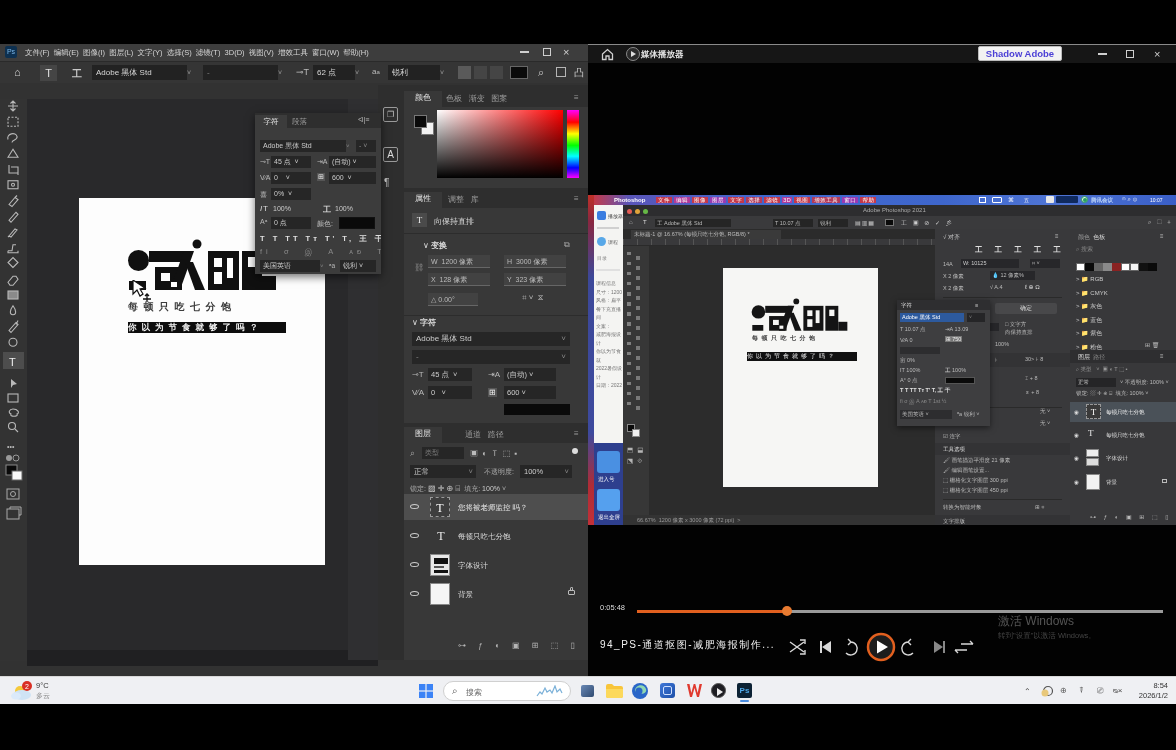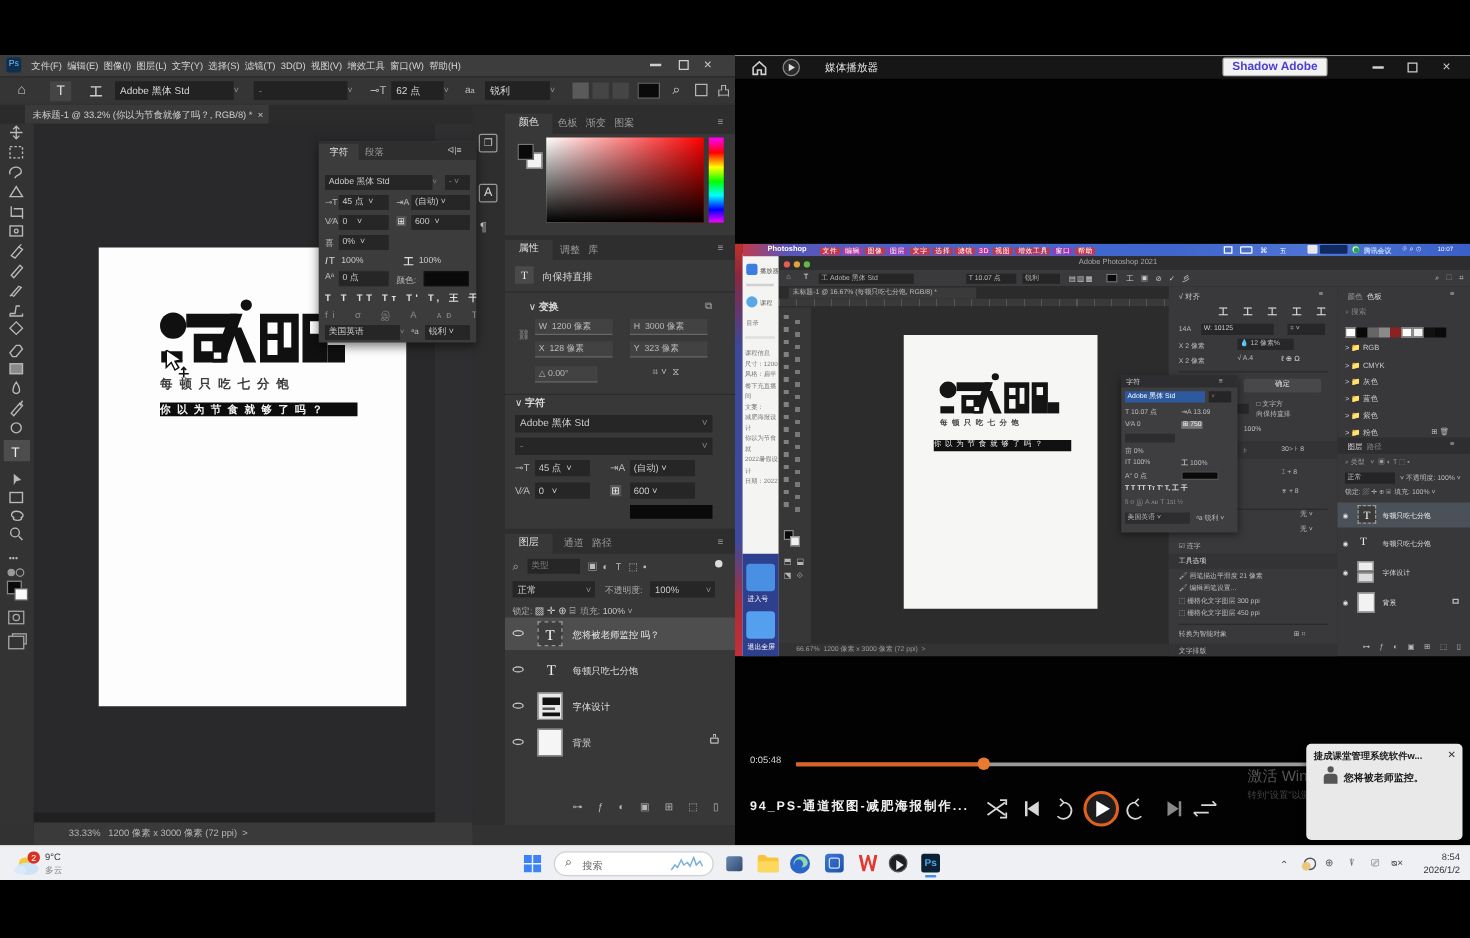--- a/index.html
+++ b/index.html
@@ -35,23 +35,20 @@
     <div class="abs" style="left:440px;top:3px;width:12px;height:15px;color:#999;font-size:7px;line-height:15px">˅</div>
     <div class="abs" style="left:458px;top:4px;width:13px;height:13px;background:#5a5a5a"></div>
     <div class="abs" style="left:474px;top:4px;width:13px;height:13px;background:#454545"></div>
     <div class="abs" style="left:490px;top:4px;width:13px;height:13px;background:#454545"></div>
     <div class="abs" style="left:510px;top:4px;width:18px;height:13px;background:#0a0a0a;border:1px solid #666"></div>
     <div class="abs" style="left:538px;top:4px;color:#c9c9c9;font-size:11px">⌕</div>
     <div class="abs" style="left:556px;top:5px;width:10px;height:10px;border:1.2px solid #b5b5b5"></div>
     <div class="abs" style="left:574px;top:4px;color:#c9c9c9;font-size:10px">凸</div>
   </div>
 
-  <div class="abs" style="left:0;top:40px;width:588px;height:15px;background:#2b2b2b">
-    <div class="abs" style="left:20px;top:0;width:195px;height:15px;background:#3a3a3a;color:#cfcfcf;font-size:7.5px;line-height:15px;padding-left:6px;white-space:nowrap">未标题-1 @ 33.2% (你以为节食就修了吗？, RGB/8) *&nbsp;&nbsp;×</div>
-  </div>
 
   <div class="abs" id="toolbar" style="left:0;top:55px;width:27px;height:562px;background:#333333">
         <svg width="27" height="562" style="position:absolute;left:0;top:0">
           <g stroke="#b9b9b9" stroke-width="1.1" fill="none">
             <path d="M13 2.0v10M8 7.0h10M10.5 4.5l2.5-2.5 2.5 2.5M10.5 9.5l2.5 2.5 2.5-2.5"></path>
             <rect x="8" y="18.25" width="10" height="9" stroke-dasharray="2 1.5"></rect>
             <path d="M8 40.5c-2-6 8-8 9-3 1 4-5 3-5 6"></path>
             <path d="M8 58.25l5-8 5 8z"></path>
             <path d="M9 66.0v8h9M11 68.0h7v8"></path>
             <rect x="8" y="81.75" width="10" height="8"></rect>
@@ -118,21 +115,20 @@
       </g>
     </svg>
     <svg class="abs" style="left:52px;top:82px" width="22" height="22" viewBox="0 0 22 22">
       <polygon points="2,0 2,14 6,10 9,16 12,14 9,9 14,8" fill="#fff" stroke="#111" stroke-width="1.2"></polygon>
       <path d="M16 15v8M12 19h8M14 16l2-2 2 2M14 22l2 2 2-2" stroke="#111" stroke-width="1.3" fill="none"></path>
     </svg>
     <div class="abs" style="left:49px;top:102px;width:170px;font-size:10px;letter-spacing:5.5px;color:#3c3c3c;font-weight:bold;white-space:nowrap">每顿只吃七分饱</div>
     <div class="abs" style="left:49px;top:124px;width:158px;height:11px;background:#0d0d0d;color:#f5f5f5;font-size:8.5px;line-height:11px;letter-spacing:5px;white-space:nowrap;font-weight:bold">你以为节食就够了吗？</div>
   </div>
 
-  <div class="abs" style="left:27px;top:614px;width:351px;height:18px;background:#3a3a3a;color:#b5b5b5;font-size:7.5px;line-height:18px;padding-left:28px;white-space:nowrap">33.33%&nbsp;&nbsp;&nbsp;1200 像素 x 3000 像素 (72 ppi)&nbsp;&nbsp;&gt;</div>
 
   <div class="abs" style="left:378px;top:41px;width:26px;height:575px;background:#2e2e2e">
     <div class="abs" style="left:5px;top:22px;width:15px;height:15px;border:1px solid #9a9a9a;border-radius:2px;color:#c9c9c9;font-size:8px;text-align:center;line-height:14px">❐</div>
     <div class="abs" style="left:5px;top:62px;width:15px;height:15px;border:1px solid #9a9a9a;border-radius:2px;color:#dedede;font-size:10px;text-align:center;line-height:14px">A</div>
     <div class="abs" style="left:6px;top:92px;color:#c9c9c9;font-size:10px">¶</div>
   </div>
 
   <div class="abs" id="rpanel" style="left:404px;top:41px;width:184px;height:575px;background:#383838;color:#ccc">
     <div class="abs" style="left:0;top:0;width:184px;height:22px;background:#2e2e2e">
       <div class="abs" style="left:0;top:6px;width:38px;height:16px;background:#383838;color:#e2e2e2;font-size:8px;text-align:center;line-height:14px">颜色</div>
@@ -170,21 +166,21 @@
     <div class="abs" style="left:100px;top:283px;width:52px;height:13px;background:#262626;font-size:7.5px;color:#ccc;line-height:13px;padding-left:3px">(自动)&nbsp;˅</div>
     <div class="abs" style="left:8px;top:303px;font-size:8px;color:#bbb">V∕A</div>
     <div class="abs" style="left:24px;top:301px;width:44px;height:13px;background:#262626;font-size:7.5px;color:#ccc;line-height:13px;padding-left:3px">0&nbsp;&nbsp;&nbsp;˅</div>
     <div class="abs" style="left:84px;top:303px;font-size:8px;color:#eee;background:#555;padding:0 1px">⊞</div>
     <div class="abs" style="left:100px;top:301px;width:52px;height:13px;background:#262626;font-size:7.5px;color:#ccc;line-height:13px;padding-left:3px">600&nbsp;˅</div>
     <div class="abs" style="left:100px;top:319px;width:66px;height:11px;background:#0a0a0a"></div>
 
     <div class="abs" style="left:0;top:338px;width:184px;height:237px;background:#383838">
       <div class="abs" style="left:0;top:0;width:184px;height:20px;background:#2e2e2e">
         <div class="abs" style="left:0;top:4px;width:38px;height:16px;background:#383838;color:#e2e2e2;font-size:8px;text-align:center;line-height:14px">图层</div>
-        <div class="abs" style="left:47px;top:6px;color:#9a9a9a;font-size:8px">通道&nbsp;&nbsp;&nbsp;路径</div>
+        <div class="abs" style="left:61px;top:6px;color:#9a9a9a;font-size:8px">通道&nbsp;&nbsp;&nbsp;路径</div>
         <div class="abs" style="left:170px;top:6px;color:#9a9a9a;font-size:8px">≡</div>
       </div>
       <div class="abs" style="left:6px;top:25px;color:#aaa;font-size:9px">⌕</div>
       <div class="abs" style="left:18px;top:24px;width:42px;height:12px;background:#262626;color:#777;font-size:7px;line-height:12px;padding-left:3px">类型</div>
       <div class="abs" style="left:66px;top:25px;color:#bbb;font-size:8px;letter-spacing:4px">▣◐Ｔ⬚▪</div>
       <div class="abs" style="left:168px;top:25px;width:6px;height:6px;background:#ddd;border-radius:50%"></div>
       <div class="abs" style="left:6px;top:42px;width:66px;height:13px;background:#262626;color:#ccc;font-size:7.5px;line-height:13px;padding-left:4px">正常<span style="float:right;margin-right:3px;color:#888">˅</span></div>
       <div class="abs" style="left:80px;top:44px;color:#aaa;font-size:7px">不透明度:</div>
       <div class="abs" style="left:116px;top:42px;width:52px;height:13px;background:#262626;color:#ccc;font-size:7.5px;line-height:13px;padding-left:4px">100%<span style="float:right;margin-right:3px;color:#888">˅</span></div>
       <div class="abs" style="left:6px;top:61px;color:#aaa;font-size:7px">锁定: <span style="font-size:8px;color:#ccc">▨ ✛ ⊕ ⌸</span>&nbsp; 填充: <span style="color:#ccc">100%</span> ˅</div>
@@ -258,21 +254,21 @@
 
 <div class="abs" id="vp" style="left:588px;top:44px;width:588px;height:632px;background:#020202;overflow:hidden">
   <div class="abs" style="left:0;top:0;width:588px;height:1px;background:#8a8a8a"></div>
 
   <div class="abs" style="left:0;top:1px;width:588px;height:18px;background:#161616">
     <svg class="abs" style="left:13px;top:3px" width="13" height="13" viewBox="0 0 13 13">
           <path d="M1.5 6L6.5 1.5L11.5 6V11.5H8V8H5V11.5H1.5Z" fill="none" stroke="#cfcfcf" stroke-width="1.3"></path>
         </svg>
     <div class="abs" style="left:38px;top:2px;width:14px;height:14px;border-radius:50%;background:#2a2a2a;border:1px solid #888"></div>
     <div class="abs" style="left:43px;top:6px;width:0;height:0;border-left:5px solid #ddd;border-top:3px solid transparent;border-bottom:3px solid transparent"></div>
-    <div class="abs" style="left:72px;top:4px;color:#e0e0e0;font-size:8.5px;font-weight:normal">媒体播放器</div>
+    <div class="abs" style="left:53px;top:4px;color:#e0e0e0;font-size:8.5px;font-weight:bold">媒体播放器</div>
     <div class="abs" style="left:390px;top:1px;width:84px;height:15px;background:#f2f2f2;border-radius:2px;border:1px solid #bbb;color:#4b3fd6;font-size:9.5px;font-weight:bold;text-align:center;line-height:14px">Shadow Adobe</div>
     <div class="abs" style="left:510px;top:8px;width:9px;height:1.5px;background:#cfcfcf"></div>
     <div class="abs" style="left:538px;top:5px;width:8px;height:8px;border:1.2px solid #cfcfcf"></div>
     <div class="abs" style="left:566px;top:3px;color:#cfcfcf;font-size:11px">×</div>
   </div>
 
   <div class="abs" id="mac" style="left:0;top:151px;width:588px;height:330px;background:#2d2d2d;overflow:hidden">
 
     <div class="abs" style="left:0;top:0;width:6px;height:330px;background:linear-gradient(to bottom,#c03028 0%,#8a2740 8%,#3c4899 25%,#3d4a9e 72%,#b02c35 88%,#c23038 100%)"></div>
     <div class="abs" style="left:6px;top:8px;width:29px;height:322px;background:#f4f4f2">
@@ -478,50 +474,41 @@
       <div class="abs" style="left:3px;top:98px;font-size:5.5px;color:#888;white-space:nowrap">fi σ இ A ᴀᴆ T 1st ½</div>
       <div class="abs" style="left:3px;top:110px;width:52px;height:9px;background:#2d2d2f;font-size:5.5px;line-height:9px;padding-left:2px">美国英语&nbsp;˅</div>
       <div class="abs" style="left:60px;top:111px;font-size:5.5px">ᵃa 锐利 ˅</div>
     </div>
   </div>
 
   <div class="abs" style="left:12px;top:559px;color:#ddd;font-size:7.5px">0:05:48</div>
   <div class="abs" style="left:49px;top:566px;width:526px;height:2.5px;background:#9a9a9a"></div>
   <div class="abs" style="left:49px;top:566px;width:150px;height:2.5px;background:#e2601f"></div>
   <div class="abs" style="left:194px;top:562px;width:10px;height:10px;border-radius:50%;background:#e87b31"></div>
-  <div class="abs" style="left:12px;top:594px;color:#f0f0f0;font-size:10px;font-weight:bold;letter-spacing:1.5px">94_PS-通道抠图-减肥海报制作...</div>
+  <div class="abs" style="left:12px;top:594px;color:#f0f0f0;font-size:10px;font-weight:normal;letter-spacing:1.5px">94_PS-通道抠图-减肥海报制作...</div>
   <svg class="abs" style="left:200px;top:588px" width="400" height="30" viewBox="0 0 400 30">
     <g stroke="#d8d8d8" stroke-width="1.4" fill="none">
       <path d="M2 10l14 10M2 20l14-10M12 8h5v4M12 22h5v-4"></path>
       <path d="M32 9v12M43 9l-9 6l9 6z" fill="#d8d8d8" stroke="none"></path>
           <path d="M33 9v12" stroke-width="2"></path>
       <path d="M63 10a6.5 6.5 0 1 1-5 11M63 10l-3-3M63 10l-3 3"></path>
     </g>
     <circle cx="93" cy="15" r="13" fill="#1d1d1d" stroke="#e2601f" stroke-width="2.5"></circle>
     <polygon points="89,8.5 100,15 89,21.5" fill="#fff"></polygon>
     <g stroke="#d8d8d8" stroke-width="1.4" fill="none">
       <path d="M120 10a6.5 6.5 0 1 0 5 11M120 10l3-3M120 10l3 3"></path>
       <polygon points="146,9 155,15 146,21" fill="#888" stroke="none"></polygon>
           <path d="M156 9v12" stroke="#888" stroke-width="2"></path>
       <path d="M173 12h12M185 12l-3-3M179 18h-12M167 18l3 3" stroke="#d8d8d8"></path>
     </g>
   </svg>
 
   <div class="abs" style="left:410px;top:569px;color:#555;font-size:12px">激活 Windows</div>
   <div class="abs" style="left:410px;top:587px;color:#454545;font-size:7.5px">转到"设置"以激活 Windows。</div>
 
-  <div class="abs" style="left:457px;top:551px;width:125px;height:77px;background:#e9e9e9;border-radius:4px;box-shadow:0 2px 6px rgba(0,0,0,0.5)">
-    <div class="abs" style="left:6px;top:5px;color:#1a1a1a;font-size:7.5px;font-weight:bold;white-space:nowrap">捷成课堂管理系统软件w...</div>
-    <div class="abs" style="left:113px;top:4px;color:#333;font-size:8px">✕</div>
-    <div class="abs" style="left:14px;top:18px;width:11px;height:14px">
-      <div class="abs" style="left:3px;top:0;width:5px;height:5px;border-radius:50%;background:#555"></div>
-      <div class="abs" style="left:0;top:6px;width:11px;height:8px;border-radius:3px 3px 0 0;background:#555"></div>
-    </div>
-    <div class="abs" style="left:30px;top:22px;color:#1a1a1a;font-size:8px;font-weight:bold">您将被老师监控。</div>
-  </div>
 </div>
 
 <div class="abs" id="tb" style="left:0;top:676px;width:1176px;height:28px;background:#eff0f3;border-top:1px solid #d8d8d8">
 
   <svg class="abs" style="left:10px;top:4px" width="24" height="20" viewBox="0 0 24 20">
     <circle cx="10" cy="10" r="5" fill="#f5c93a"></circle>
     <ellipse cx="12" cy="14" rx="9" ry="5" fill="#cfe3f5"></ellipse>
     <ellipse cx="6" cy="15" rx="5" ry="3.5" fill="#dbeafa"></ellipse>
     <circle cx="17" cy="5" r="5" fill="#d93025"></circle>
     <text x="15" y="8" fill="#fff" font-size="7">2</text>

